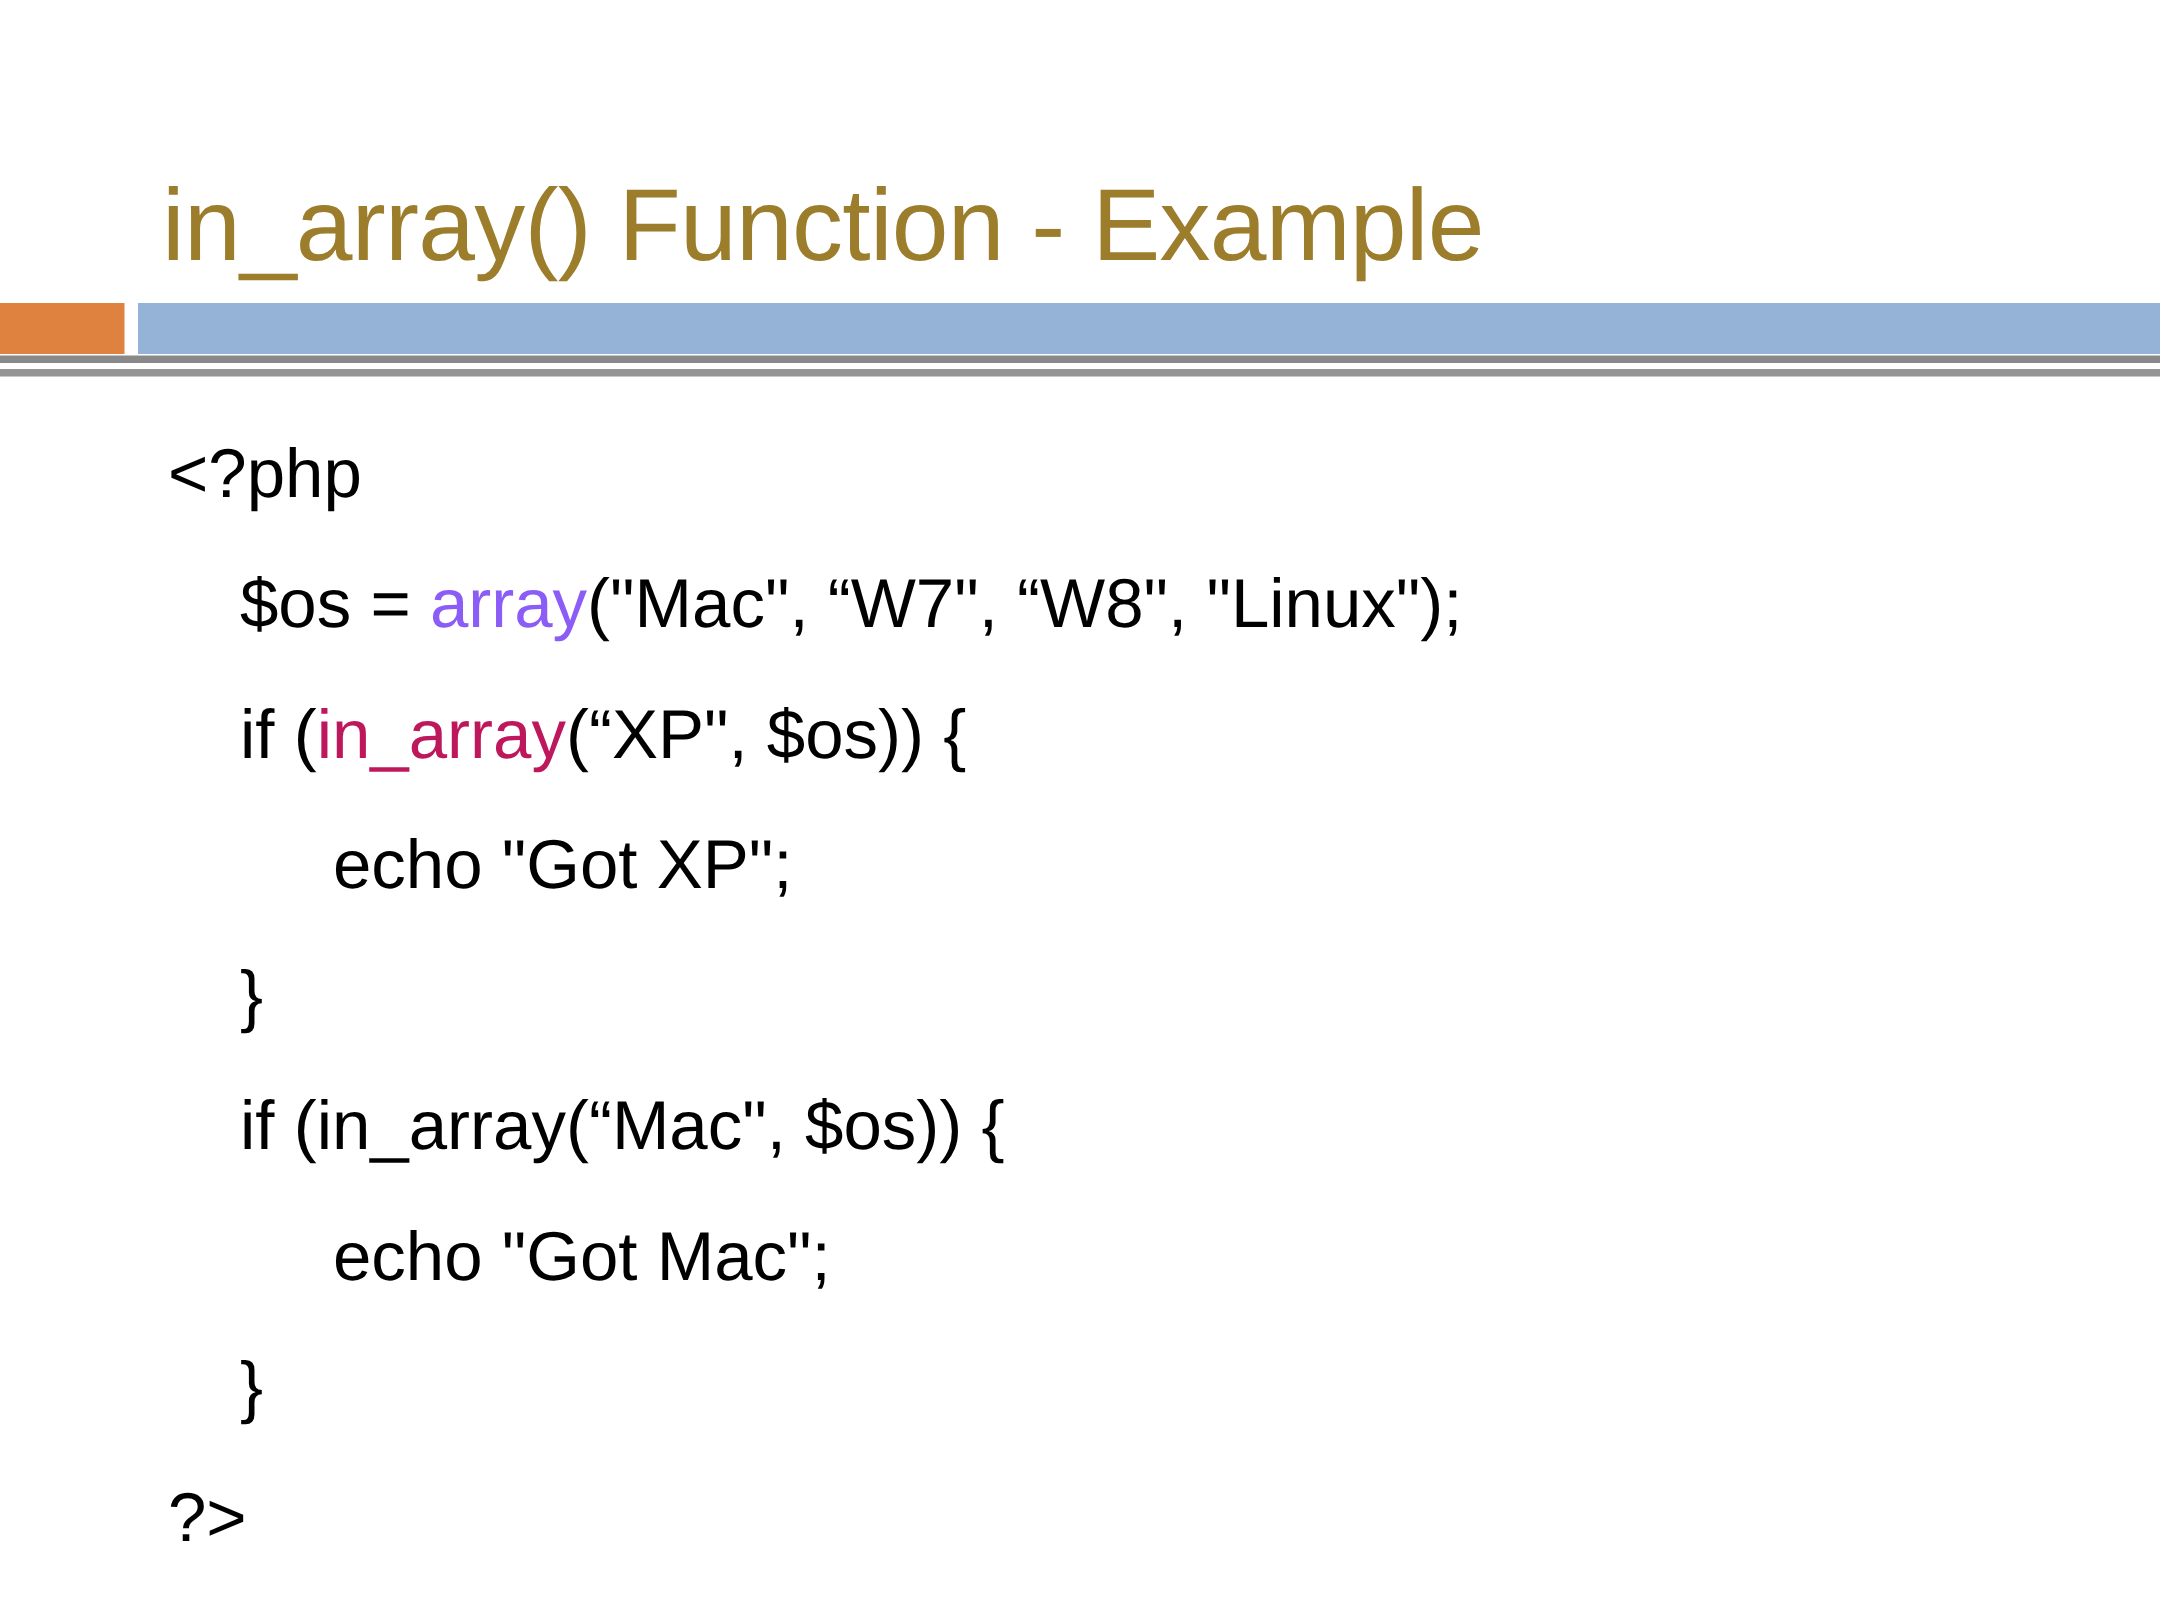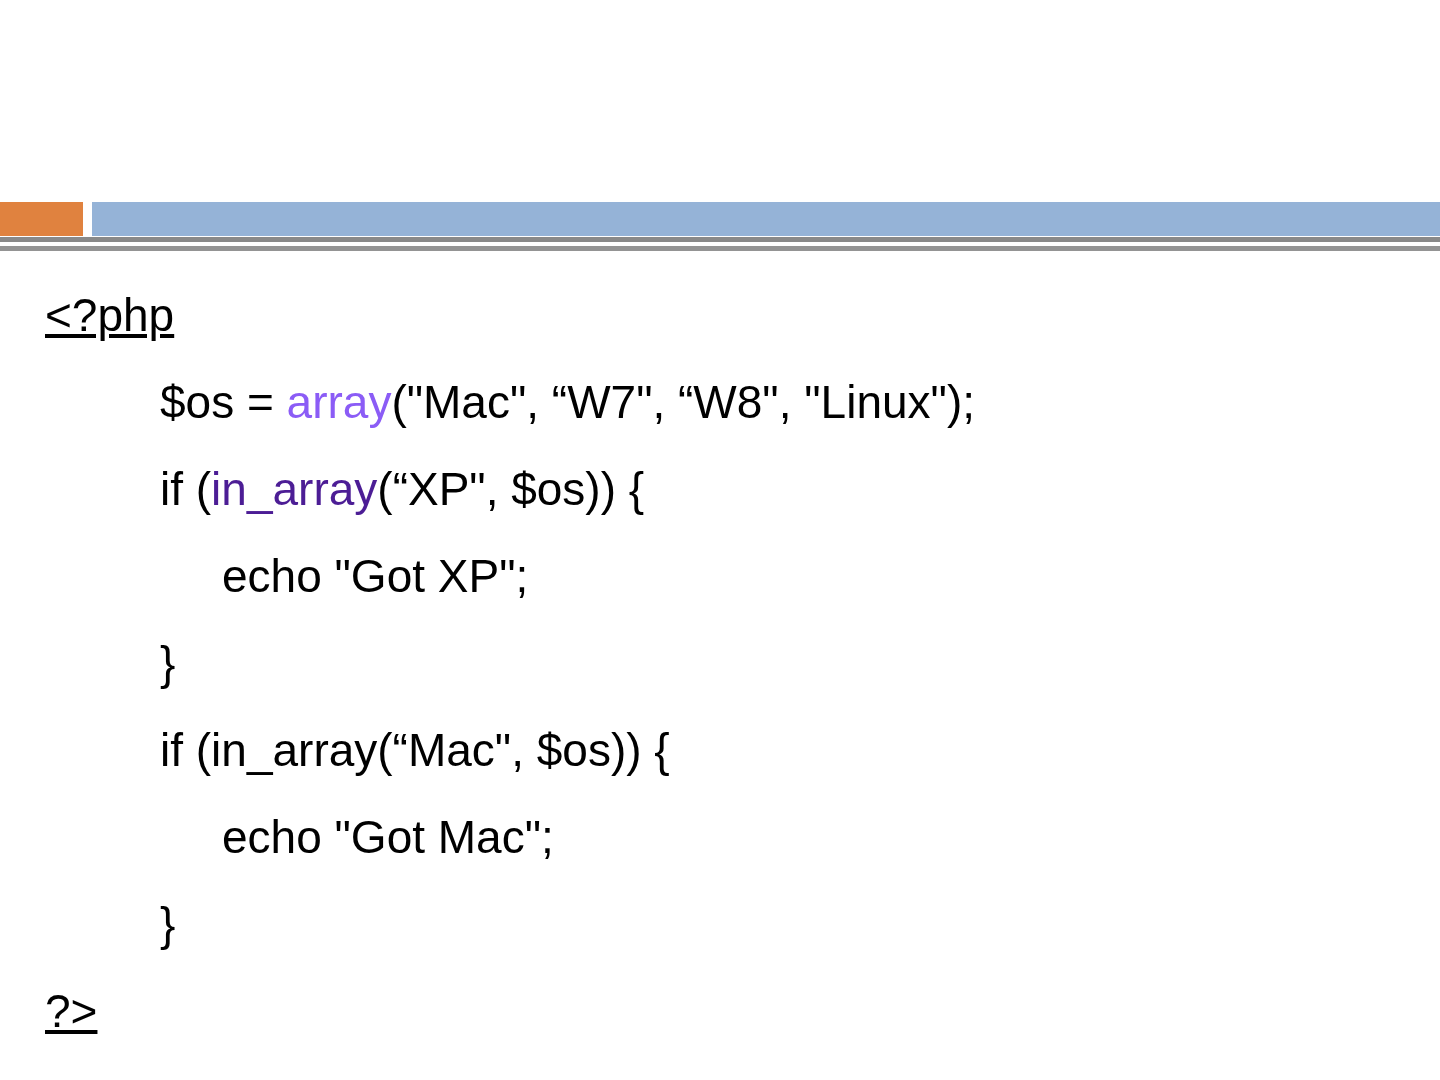--- a/index.html
+++ b/index.html
@@ -93,34 +93,35 @@
 
   .code-line {
     height: 87px;
     line-height: 87px;
     font-size: 46px;
     color: #000000;
     white-space: pre;
     font-family: "Liberation Sans", sans-serif;
   }
 
-  .indent-0 { padding-left: 45px; text-decoration: underline; }
+  .indent-0 { padding-left: 112px; }
   .indent-1 { padding-left: 160px; }
   .indent-2 { padding-left: 222px; }
 
   .tok-plain { color: #000000; }
   .tok-func  { color: #8b5cf6; }
-  .tok-hl    { color: #4c1d95; }
+  .tok-hl    { color: #be185d; }
 
 </style>
 </head>
 <body>
 
 <div class="slide">
 
+  <div class="slide-title">in_array() Function - Example</div>
 
   <div class="rule-group">
     <div class="rule-orange"></div>
     <div class="rule-blue"></div>
     <div class="rule-line-a"></div>
     <div class="rule-line-b"></div>
   </div>
 
   <div class="code-body" id="code-body">
       <div class="code-line indent-0"><span class="tok-plain">&lt;?php</span></div>

